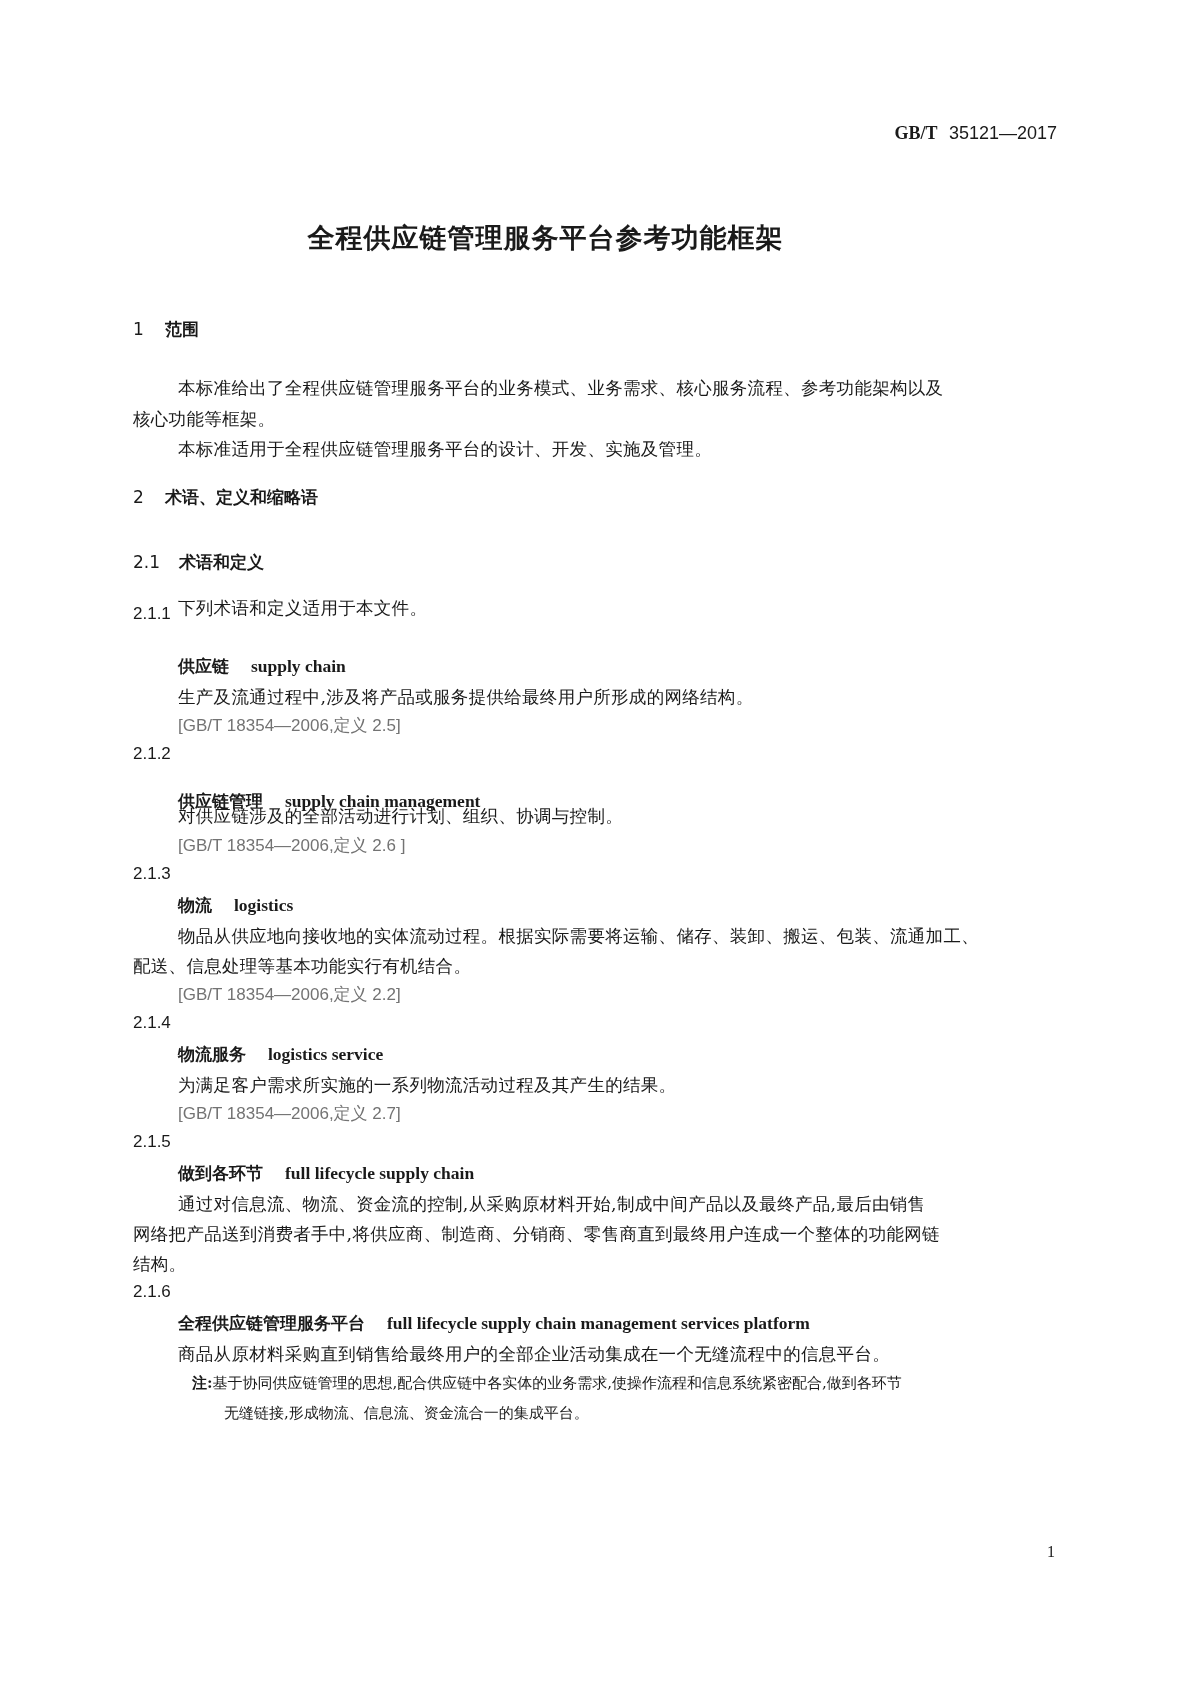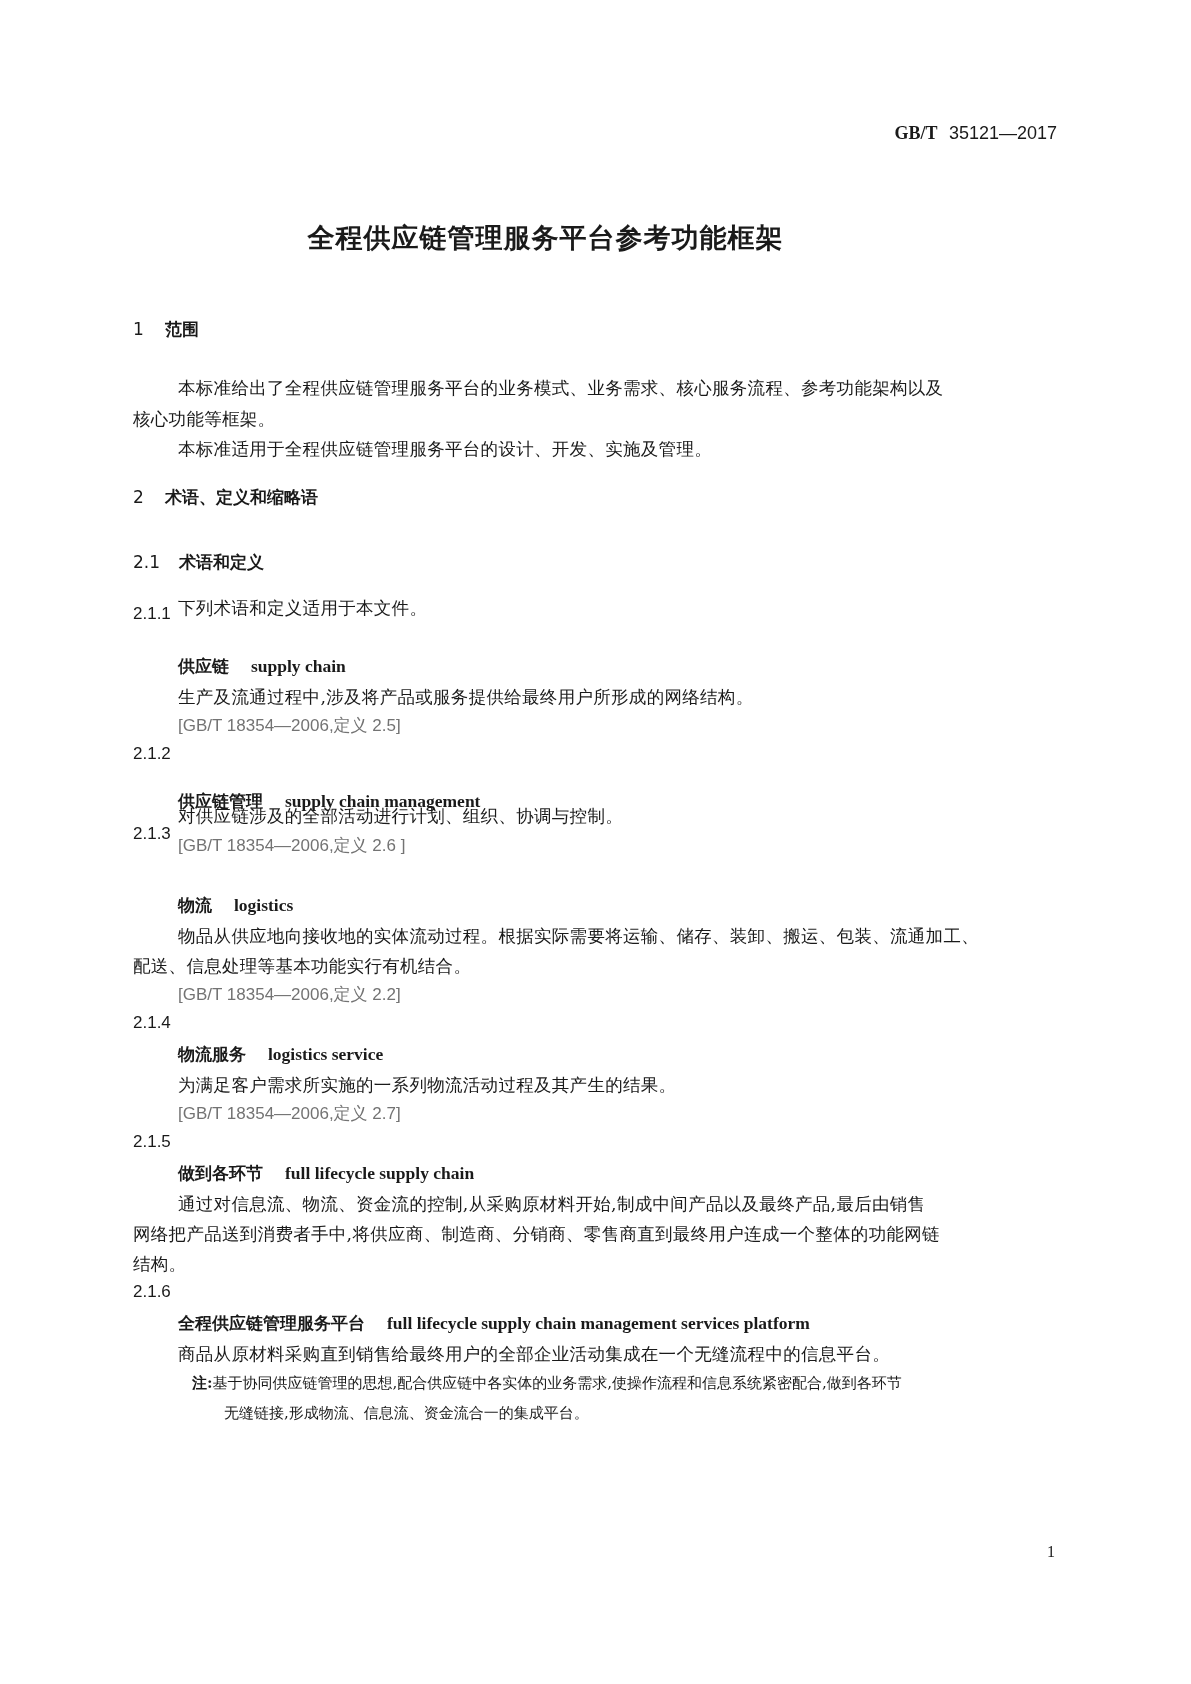--- a/index.html
+++ b/index.html
@@ -58,21 +58,21 @@
 <div class="abs para indent" style="top:685px;">生产及流通过程中,涉及将产品或服务提供给最终用户所形成的网络结构。</div>
 <div class="abs ref" style="top:714px;">[GB/T 18354—2006,定义 2.5]</div>
 
 <div class="abs num-label" style="top:744px;">2.1.2</div>
 <div class="abs term" style="top:774px;margin-top:16px;">
   <span>供应链管理</span><span class="en">supply chain management</span>
 </div>
 <div class="abs para indent" style="top:804px;">对供应链涉及的全部活动进行计划、组织、协调与控制。</div>
 <div class="abs ref" style="top:834px;">[GB/T 18354—2006,定义 2.6 ]</div>
 
-<div class="abs num-label" style="top:824px;">2.1.3</div>
+<div class="abs num-label" style="top:864px;">2.1.3</div>
 <div class="abs term" style="top:894px;">
   <span>物流</span><span class="en">logistics</span>
 </div>
 <div class="abs para indent" style="top:924px;">物品从供应地向接收地的实体流动过程。根据实际需要将运输、储存、装卸、搬运、包装、流通加工、</div>
 <div class="abs para flush" style="top:954px;">配送、信息处理等基本功能实行有机结合。</div>
 <div class="abs ref" style="top:983px;">[GB/T 18354—2006,定义 2.2]</div>
 
 <div class="abs num-label" style="top:1013px;">2.1.4</div>
 <div class="abs term" style="top:1043px;">
   <span>物流服务</span><span class="en">logistics service</span>

